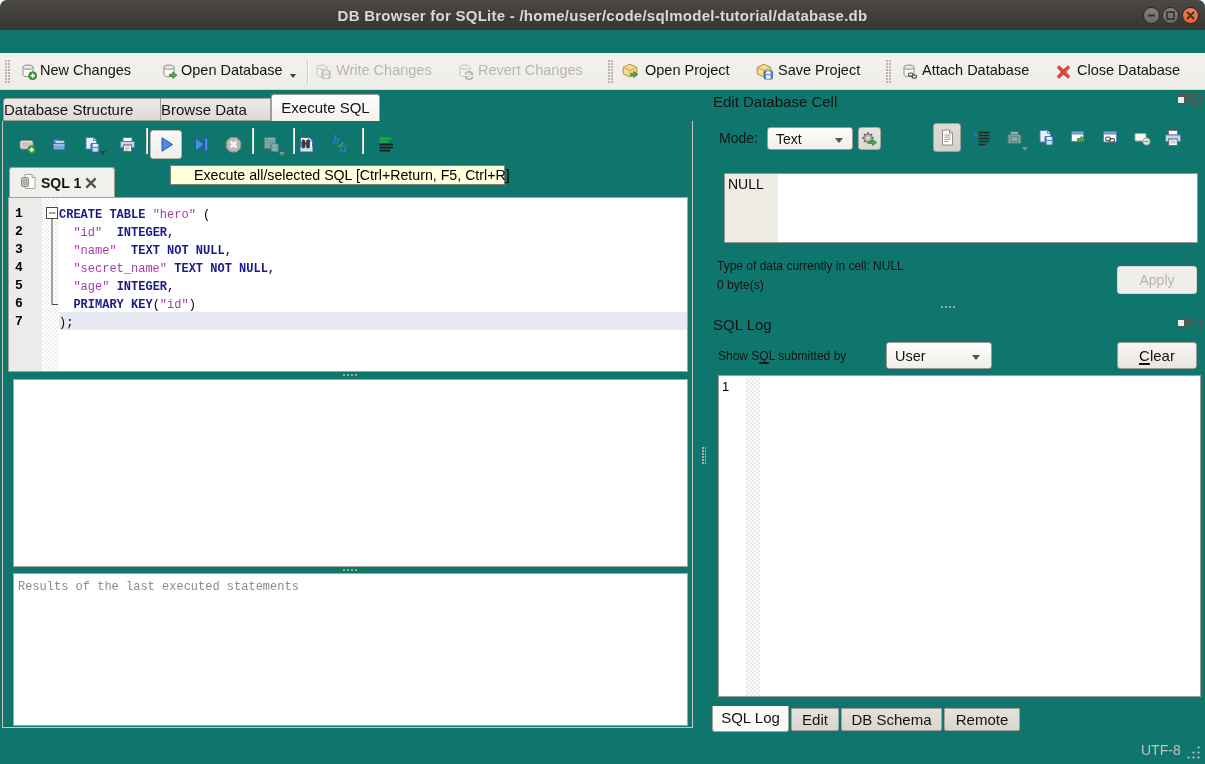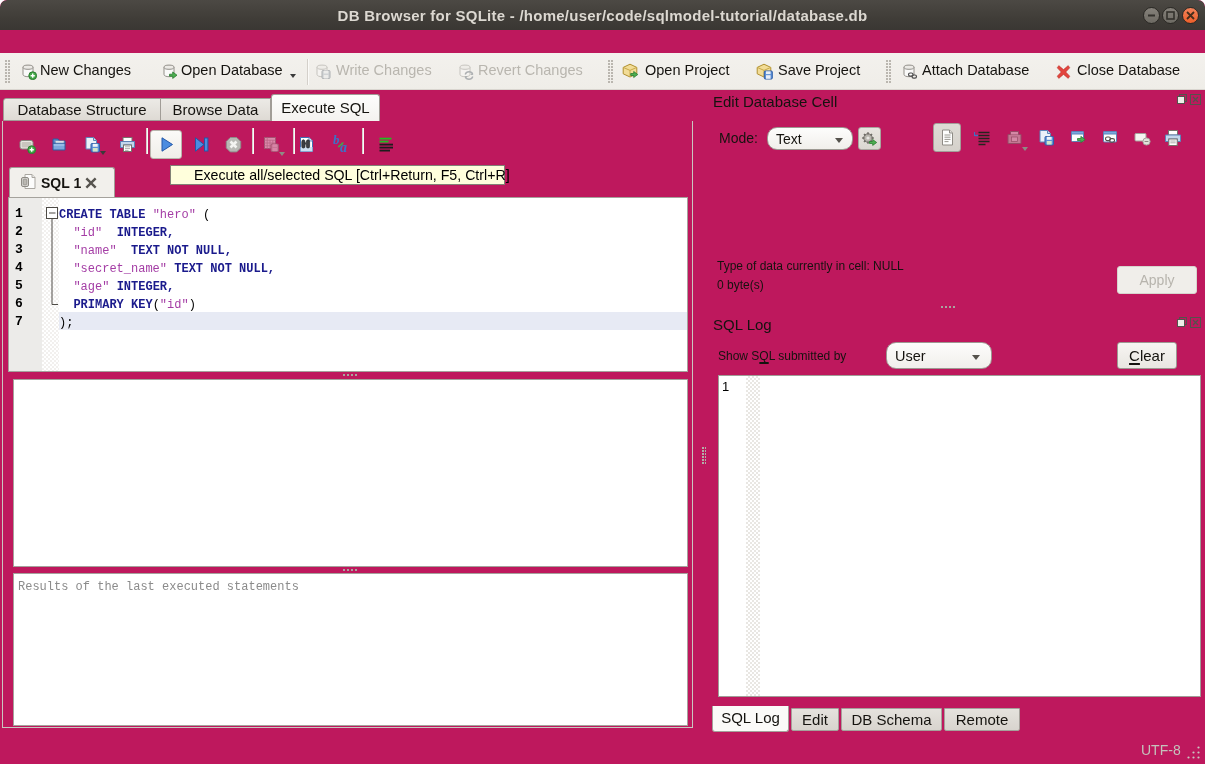--- a/index.html
+++ b/index.html
@@ -1,18 +1,18 @@
 <!DOCTYPE html>
 <html><head>
 <meta charset="utf-8">
 <style>
 *{margin:0;padding:0;box-sizing:border-box}
 html,body{width:1205px;height:764px;overflow:hidden;background:#fff}
 body{font-family:"Liberation Sans",sans-serif;position:relative}
-#win{position:absolute;left:0;top:0;width:1205px;height:764px;background:#be185d;border-radius:7px 7px 0 0;overflow:hidden}
+#win{position:absolute;left:0;top:0;width:1205px;height:764px;background:#0f766e;border-radius:7px 7px 0 0;overflow:hidden}
 .abs{position:absolute}
 
 #titlebar{position:absolute;left:0;top:0;width:1205px;height:30px;background:linear-gradient(#4c4944,#403d38 60%,#3a3733);border-radius:7px 7px 0 0}
 #title{position:absolute;left:0;top:0;width:1205px;height:30px;line-height:31px;text-align:center;color:#dcd8d1;font-size:15px;font-weight:bold;letter-spacing:0.25px}
 .wbtn{position:absolute;top:6.5px;width:17px;height:17px;border-radius:50%;border:1px solid #2b2925;background:linear-gradient(#85817a,#6d6a63)}
 .wbtn svg{position:absolute;left:0;top:0}
 #btnmin{left:1143px}
 #btnmax{left:1162px}
 #btnclose{left:1182px;background:linear-gradient(#f3835a,#ed5f2a)}
 
@@ -21,21 +21,21 @@
 .menu u{text-decoration-thickness:2px;text-underline-offset:2px}
 
 #toolbar{position:absolute;left:0;top:53px;width:1205px;height:37px;background:linear-gradient(#f3f1ed,#efede8);border-bottom:1px solid #d9d5cf}
 .tbtext{position:absolute;top:9px;font-size:14.5px;color:#15130f;white-space:nowrap}
 .tbtext.dis{color:#b9b6af}
 .tbicon{position:absolute;top:10px;width:17px;height:17px}
 .vhandle{position:absolute;top:7px;width:5px;height:24px;background-image:radial-gradient(circle at 1.2px 1.2px,#bab6af 1px,transparent 1.3px);background-size:3px 3px}
 .vsep{position:absolute;top:6px;width:1px;height:26px;background:#d4d0ca;box-shadow:1px 0 0 #fbfaf8}
 .ddarrow{position:absolute;width:0;height:0;border-left:3.5px solid transparent;border-right:3.5px solid transparent;border-top:4px solid #3a3a3a}
 
-.mtab{position:absolute;font-size:15px;color:#15130f;text-align:center;border:1px solid #a19d97;background:linear-gradient(#eceae6,#dedad4)}
+.mtab{position:absolute;font-size:15px;color:#15130f;border:1px solid #a19d97;background:linear-gradient(#eceae6,#dedad4)}
 .mtab.first{border-radius:3px 0 0 0}
 #mtabs-active{position:absolute;left:271px;top:94px;width:109px;height:27px;background:linear-gradient(#fdfdfc,#f4f2ef);border:1px solid #a19d97;border-bottom:none;border-radius:3px 3px 0 0;font-size:15px;color:#15130f;text-align:center;line-height:26px;z-index:3}
 
 #leftpane{position:absolute;left:2px;top:121px;width:691px;height:607px;border-left:1px solid #c9c6c0;border-right:1px solid #c9c6c0;border-bottom:1px solid #c9c6c0}
 .sicon{position:absolute;width:17px;height:17px}
 #tooltip{position:absolute;left:170px;top:165px;width:335px;height:20px;background:#ffffdc;border:1px solid #828276;font-size:14.2px;color:#000;line-height:19px;padding-left:23px;z-index:9;white-space:nowrap}
 #sqltab{position:absolute;left:9px;top:167px;width:106px;height:30px;background:#f2f0ec;border:1px solid #a19d97;border-bottom:none;border-radius:3px 3px 0 0}
 #editor{position:absolute;left:8px;top:197px;width:680px;height:175px;background:#fff;border:1px solid #a5a29c}
 #gutter{position:absolute;left:0;top:0;width:33px;height:173px;background:#ecebe9}
 #foldmargin{position:absolute;left:33px;top:0;width:17px;height:173px;background:repeating-conic-gradient(#f2f0ee 0% 25%,#ffffff 0% 50%) 0 0/4px 4px}
@@ -44,21 +44,21 @@
 #code{position:absolute;left:50px;top:7.5px;font-family:"Liberation Mono",monospace;font-size:12px;line-height:18px;color:#000;white-space:pre}
 #code .k{color:#1a1a8c;font-weight:bold}
 #code .s{color:#a43da5}
 #midpanel{position:absolute;left:13px;top:379px;width:675px;height:188px;background:#fff;border:1px solid #a5a29c}
 #respanel{position:absolute;left:13px;top:573px;width:675px;height:153px;background:#fff;border:1px solid #a5a29c}
 #restext{position:absolute;left:4px;top:6px;font-family:"Liberation Mono",monospace;font-size:12px;color:#8b8b8b}
 .hsplit{position:absolute;width:16px;height:3px;background-image:radial-gradient(circle at 1.2px 1.2px,#a9a59f 1px,transparent 1.3px);background-size:4px 3px}
 
 .dockhead{position:absolute;font-size:15px;color:#15130f}
 .label{position:absolute;font-size:12px;color:#15130f;white-space:nowrap}
-.combo{position:absolute;background:linear-gradient(#fdfdfc,#f1efeb);border:1px solid #9d9992;border-radius:10px;font-size:13.5px;color:#15130f}
+.combo{position:absolute;background:linear-gradient(#fdfdfc,#f1efeb);border:1px solid #9d9992;border-radius:3px;font-size:13.5px;color:#15130f}
 .combo .ca{position:absolute;width:0;height:0;border-left:4px solid transparent;border-right:4px solid transparent;border-top:5px solid #55524c}
 .btn{position:absolute;background:linear-gradient(#f7f5f2,#e9e6e1);border:1px solid #9d9992;border-radius:3px;font-size:14px;color:#15130f;text-align:center}
 .btn.dis{background:#f0eeea;border:1px solid #d7d4ce;color:#b7b4ad}
 #cellbox{position:absolute;left:724px;top:173px;width:474px;height:70px;background:#fff;border:1px solid #9a968f}
 #cellgutter{position:absolute;left:0;top:0;width:53px;height:68px;background:#efebe5}
 #logbox{position:absolute;left:718px;top:375px;width:483px;height:322px;background:#fff;border:1px solid #a09d97}
 .stab{position:absolute;font-size:15px;color:#15130f;text-align:center;border:1px solid #a5a19b;background:linear-gradient(#e5e2dd,#d8d4ce)}
 #stab-active{position:absolute;left:712px;top:706px;width:77px;height:26px;background:#fbfaf8;border:1px solid #a5a19b;border-top:none;border-radius:0 0 3px 3px;font-size:15px;color:#15130f;text-align:center;line-height:24px;z-index:3}
 #utf8{position:absolute;left:1141px;top:742px;font-size:14px;color:#c5c2bb}
 #grip{position:absolute;left:1185px;top:745px;width:16px;height:16px}
@@ -344,39 +344,43 @@
       <rect x="1" y="3.5" width="11" height="7.5" rx="1" fill="#f6f4f1" stroke="#a5a29b"></rect>
       <circle cx="12.5" cy="11.5" r="3.6" fill="#e3e1dc" stroke="#a5a29b"></circle>
       <line x1="10.6" y1="11.5" x2="14.4" y2="11.5" stroke="#8e8b85" stroke-width="1.2"></line>
     </svg>
 <svg class="abs" style="left:1164px;top:129px" width="18" height="18" viewBox="0 0 18 18">
       <rect x="4.5" y="1.5" width="9" height="4.5" fill="#fff" stroke="#77736c"></rect>
       <path d="M1.5 6 h15 v6.5 h-3 v-2.5 h-9 v2.5 h-3 z" fill="#c3d6ec" stroke="#5c83b8"></path>
       <rect x="4.8" y="10" width="8.4" height="6.5" fill="#fff" stroke="#77736c"></rect>
       <path d="M6.3 12 h5.4 M6.3 13.8 h5.4" stroke="#9b9b9b" stroke-width=".8"></path>
     </svg>
+<div id="cellbox">
+      <div id="cellgutter"></div>
+      <div class="abs" style="left:3px;top:2px;font-size:14px;color:#0a0a0a">NULL</div>
+    </div>
 <div class="label" style="left:717px;top:258.5px">Type of data currently in cell: NULL</div>
 <div class="label" style="left:717px;top:278px">0 byte(s)</div>
 <div class="btn dis" style="left:1117px;top:266px;width:80px;height:28px;line-height:26px">Apply</div>
 <div class="hsplit" style="left:941px;top:305.5px"></div>
 <div class="dockhead" style="left:713px;top:316px">SQL Log</div>
 <svg class="abs" style="left:1177px;top:317px" width="10" height="10" viewBox="0 0 10 10">
       <rect x="2.5" y=".5" width="7" height="7" fill="none" stroke="#55524c"></rect>
       <rect x=".5" y="2.5" width="7" height="7" fill="#efede9" stroke="#55524c"></rect>
     </svg>
 <svg class="abs" style="left:1190px;top:317px" width="11" height="11" viewBox="0 0 11 11">
       <rect x=".5" y=".5" width="10" height="10" fill="none" stroke="#55524c"></rect>
       <path d="M3 3 L8 8 M8 3 L3 8" stroke="#55524c" stroke-width="1.2"></path>
     </svg>
 <div class="label" style="left:718px;top:349px">Show S<u style="text-decoration-thickness:1.5px;text-underline-offset:2px">Q</u>L submitted by</div>
 <div class="combo" style="left:886px;top:342px;width:106px;height:27px">
       <span style="position:absolute;left:8px;top:5px;font-size:14.5px">User</span>
       <span class="ca" style="right:11px;top:11.5px"></span>
     </div>
-<div class="btn" style="left:1117px;top:341.5px;width:60px;height:27.5px;line-height:26px;font-size:15px"><u style="text-decoration-thickness:1.5px;text-underline-offset:2px">C</u>lear</div>
+<div class="btn" style="left:1117px;top:341.5px;width:80px;height:27.5px;line-height:26px;font-size:15px"><u style="text-decoration-thickness:1.5px;text-underline-offset:2px">C</u>lear</div>
 <div id="logbox">
 <div class="abs" style="left:3px;top:3px;font-size:13px;color:#000">1</div>
 <div class="abs" style="left:27px;top:0;width:14px;height:320px;background:repeating-conic-gradient(#e9e7e3 0% 25%,#ffffff 0% 50%) 0 0/4px 4px"></div>
 </div>
 
 <div id="stab-active">SQL Log</div>
 <div class="stab" style="left:791px;top:708px;width:48px;height:23px;line-height:21px;border-radius:0 0 2px 2px">Edit</div>
 <div class="stab" style="left:841px;top:708px;width:101px;height:23px;line-height:21px;border-radius:0 0 2px 2px">DB Schema</div>
 <div class="stab" style="left:944px;top:708px;width:76px;height:23px;line-height:21px;border-radius:0 0 2px 2px">Remote</div>
 <div id="utf8">UTF-8</div>

